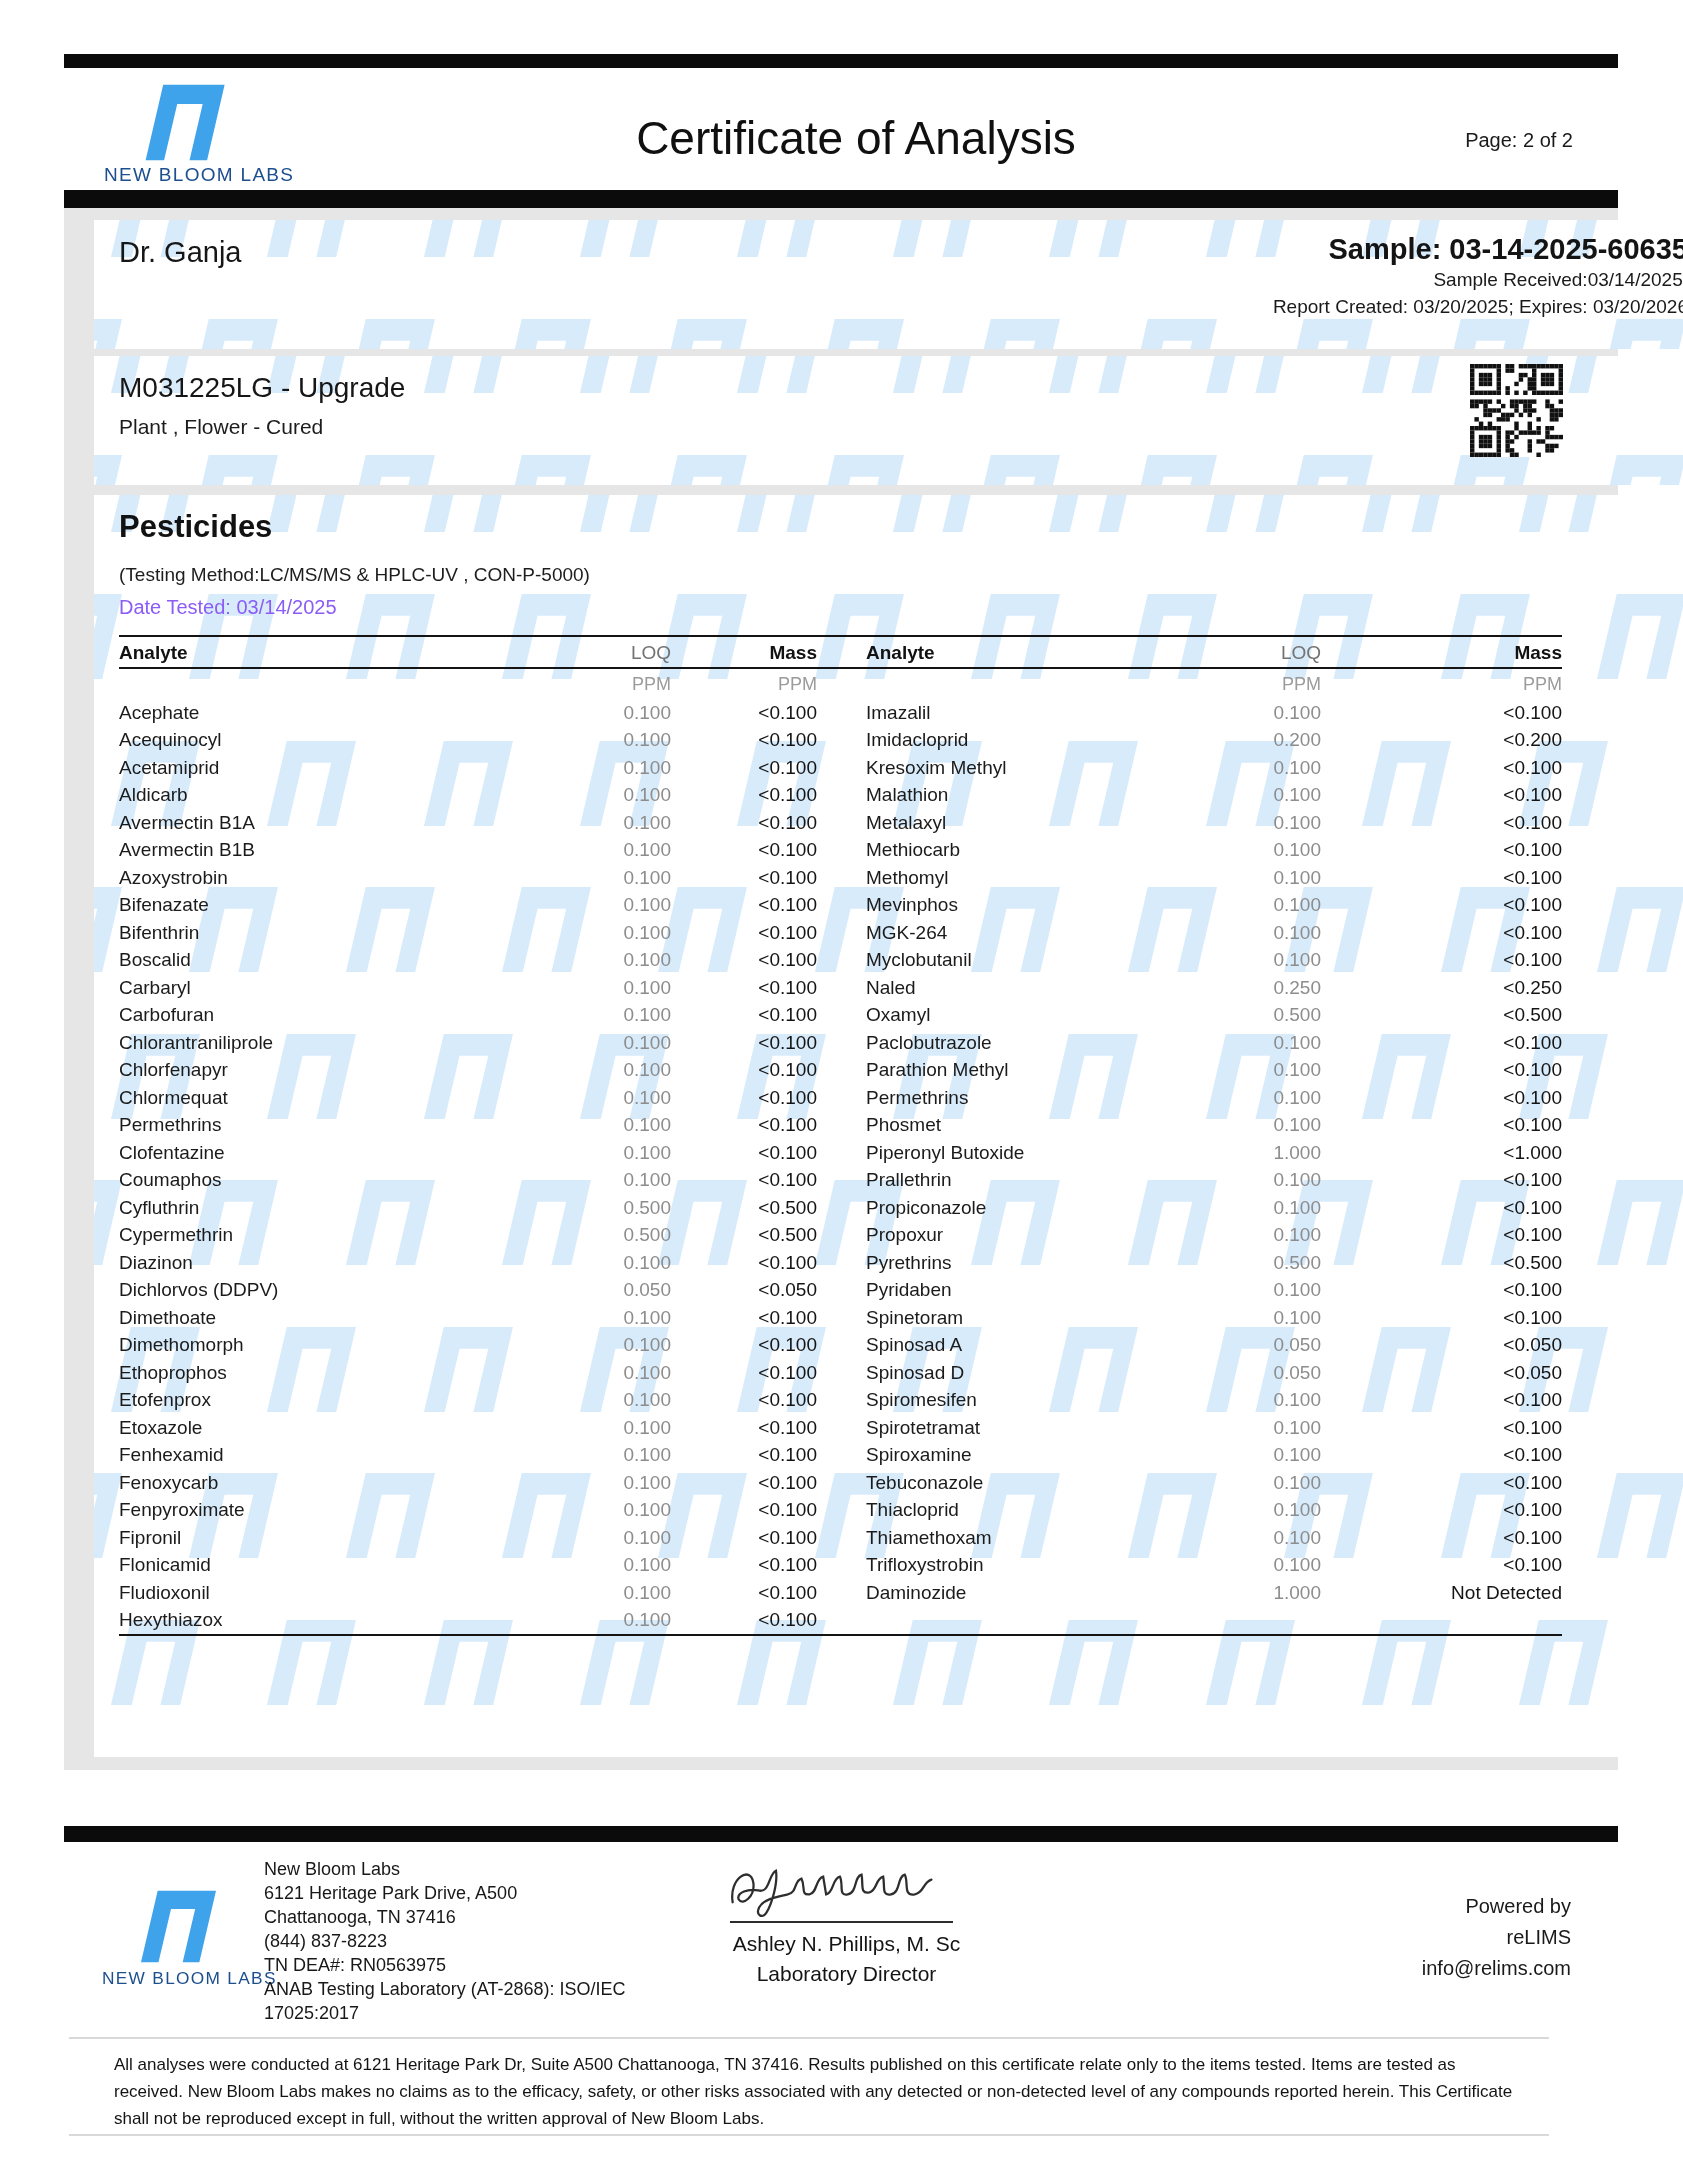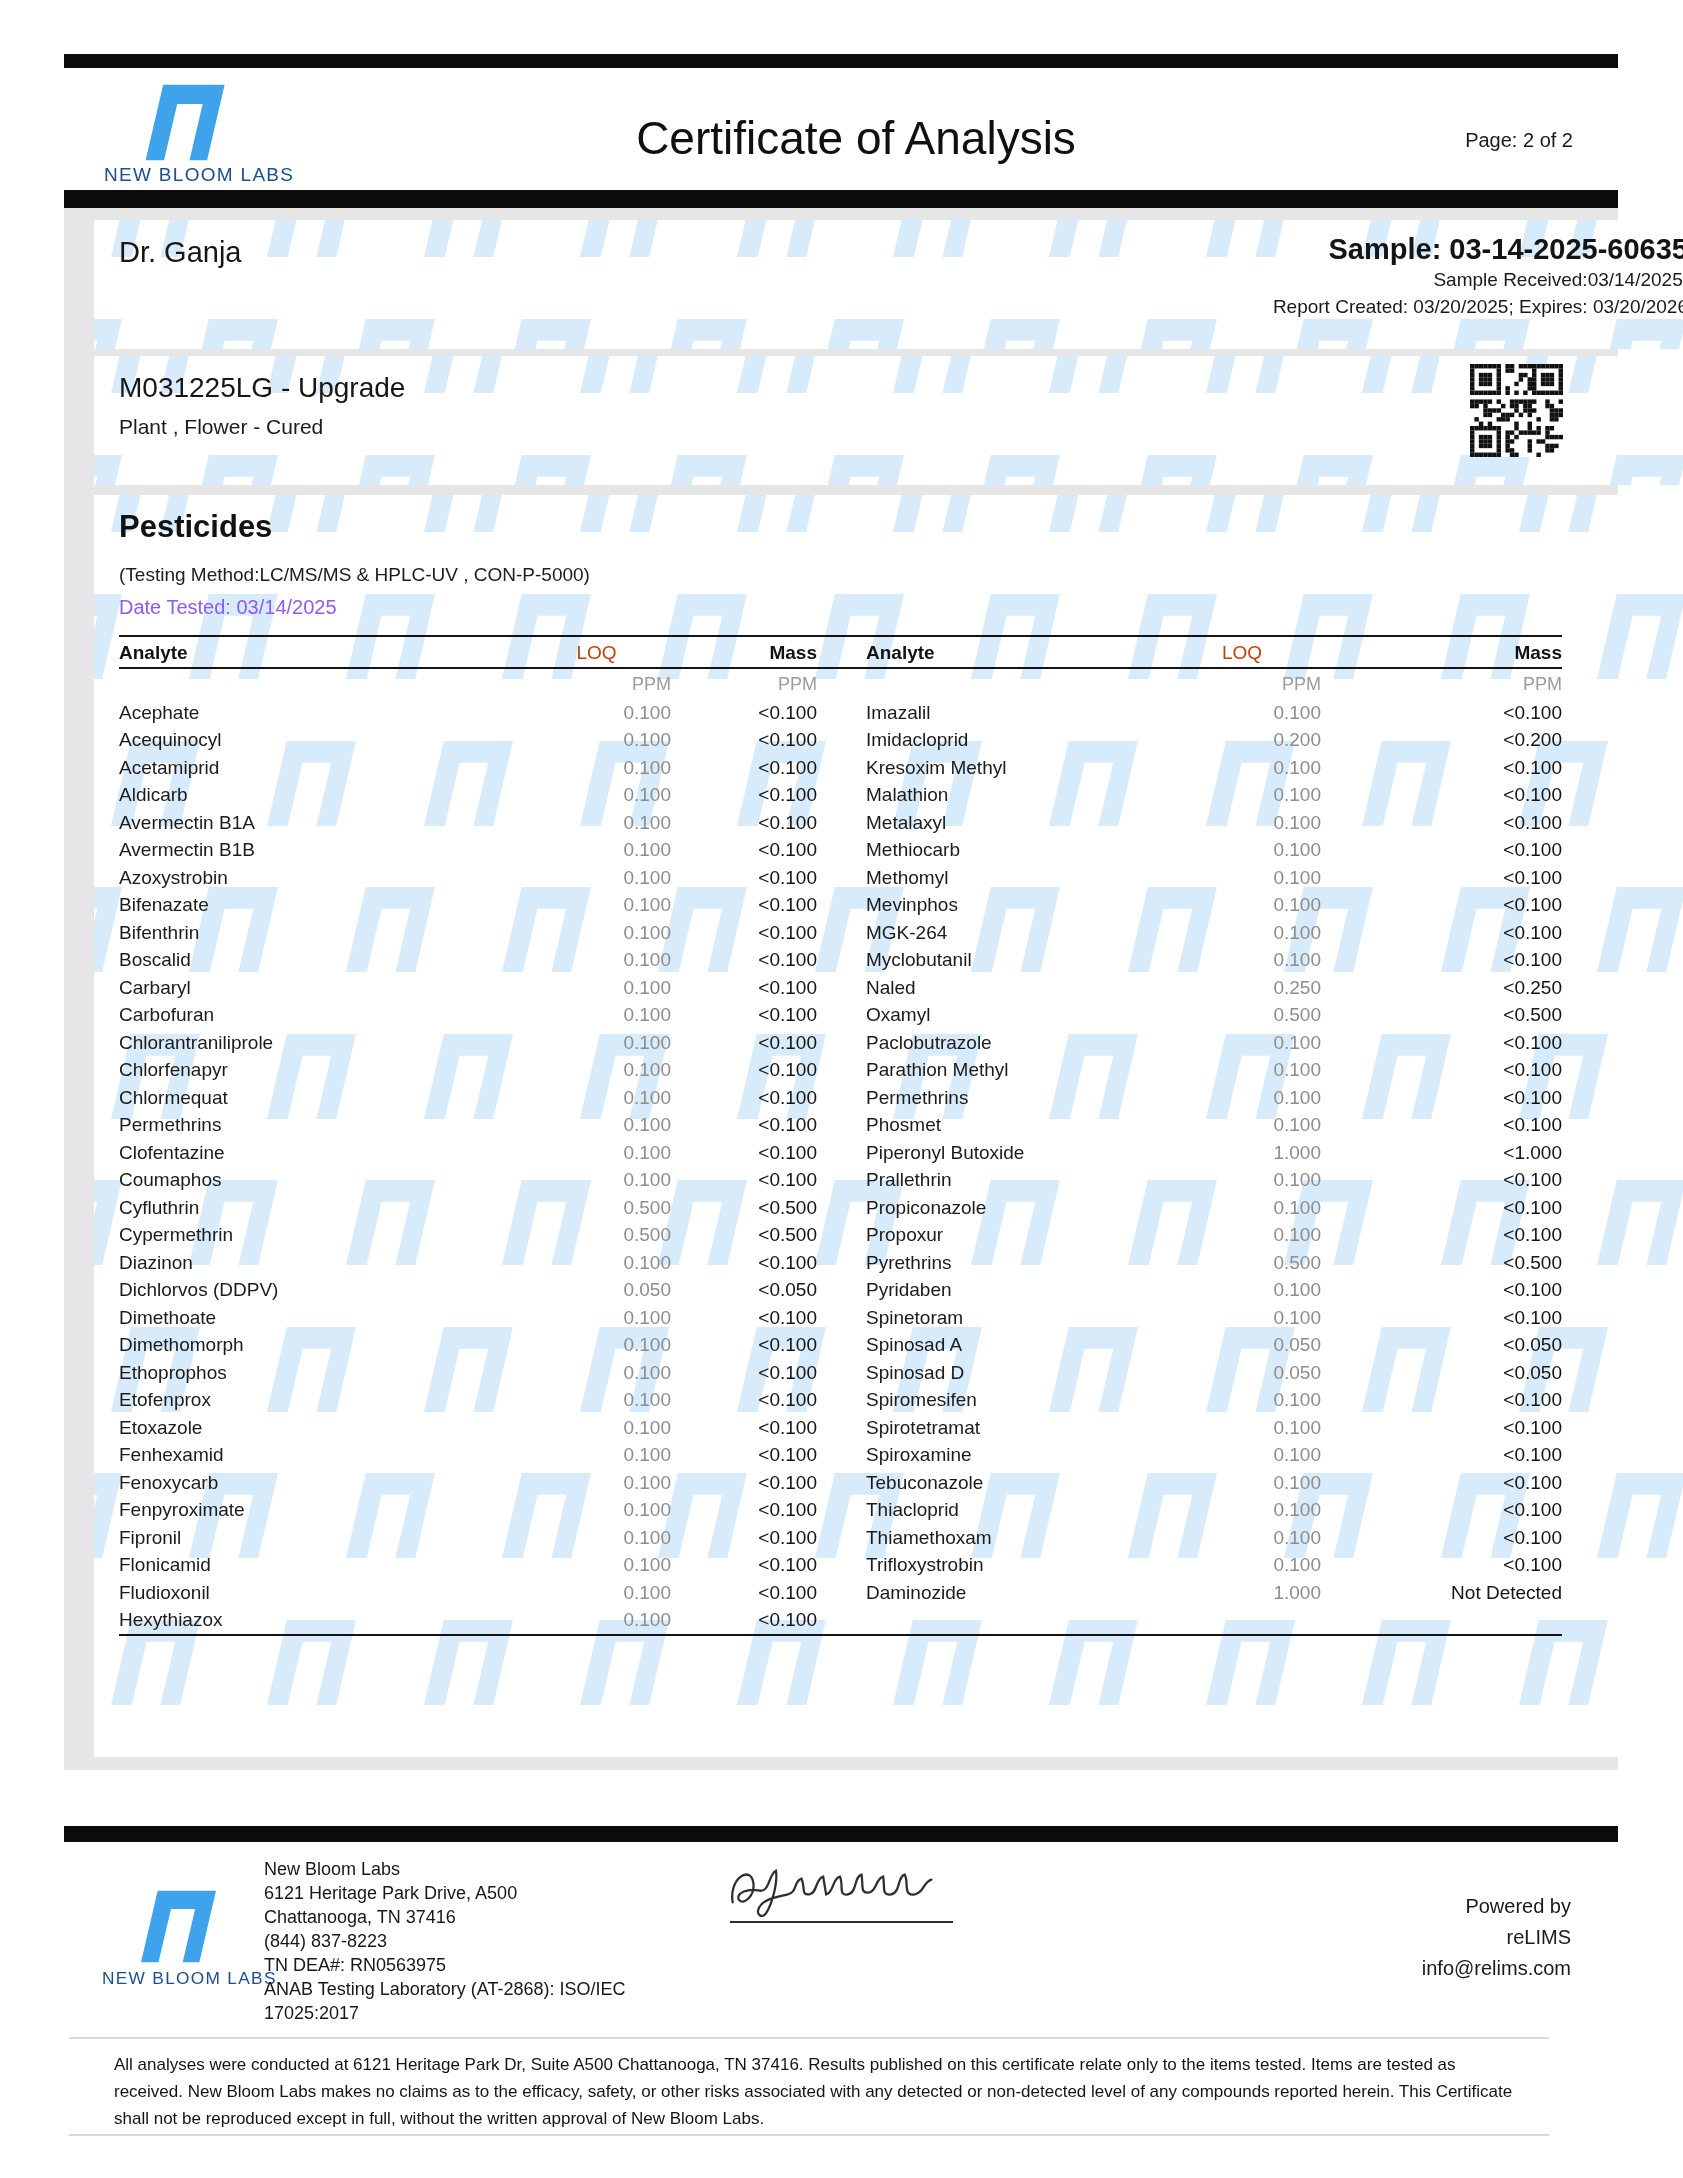--- a/index.html
+++ b/index.html
@@ -35,21 +35,21 @@
   .sec-method{position:absolute;left:25px;top:69px;font-size:19px;color:#1d1d1d;}
   .sec-date{position:absolute;left:25px;top:101px;font-size:20px;color:#8b5cf6;}
   .tables{position:absolute;left:25px;top:140px;width:1443px;height:1030px;}
   .rule{position:absolute;left:0;width:1443px;height:2px;background:#141414;}
   .ptable{position:absolute;top:4px;}
   #ptable-left{left:0;width:698px;}
   #ptable-right{left:747px;width:696px;}
   #ptable-left .grid{display:grid;grid-template-columns:1fr 149px 146px;}
   #ptable-right .grid{display:grid;grid-template-columns:1fr 158px 241px;}
   .t-head{height:28px;align-items:center;font-size:19px;font-weight:700;color:#121212;}
-  .t-head .h-loq{text-align:center;color:#c2410c;font-weight:400;}
+  .t-head .h-loq{text-align:right;color:#737373;font-weight:400;}
   .t-head .h-mass{text-align:right;}
   .t-ppm{height:30px;margin-top:2px;align-items:center;font-size:18px;color:#9b9b9b;}
   .t-ppm .u{text-align:right;}
   .t-row{height:27.5px;align-items:center;font-size:19px;}
   .t-row .a{color:#1b1b1b;}
   .t-row .loq{text-align:right;color:#8d8d8d;}
   .t-row .mass{text-align:right;color:#141414;}
 
   
   .lab-info{position:absolute;left:264px;top:1857px;font-size:18px;line-height:24px;color:#181818;}
@@ -1113,20 +1113,24 @@
       <div>(844) 837-8223</div>
       <div>TN DEA#: RN0563975</div>
       <div>ANAB Testing Laboratory (AT-2868): ISO/IEC</div>
       <div>17025:2017</div>
     </div>
 
   <svg class="sig-scribble" width="216" height="61" viewBox="0 0 218 62">
     <path d="M6,46 C2,22 24,8 27,26 C29,40 16,50 12,43 C10,36 22,32 32,34 C44,37 42,18 50,14 C52,26 46,48 40,57 C36,63 29,59 33,51 C38,42 54,40 62,38 C72,36 68,24 76,22 C80,30 75,39 84,38 C92,37 90,22 98,20 L101,38 C109,36 107,22 115,20 C119,28 113,40 123,38 C133,36 129,20 137,18 C139,28 135,38 145,36 C153,34 151,22 159,20 C161,30 157,40 167,38 C177,36 173,20 181,18 C185,26 179,40 191,38 C201,36 199,26 208,23" fill="none" stroke="#2e2e2e" stroke-width="2.3" stroke-linecap="round"></path>
   </svg>
   <div class="sig-line"></div>
+  <div class="sig-block">
+    <div class="sig-name">Ashley N. Phillips, M. Sc</div>
+    <div class="sig-title">Laboratory Director</div>
+  </div>
 
   <div class="powered" id="powered">
       <div>Powered by</div>
       <div>reLIMS</div>
       <div>info@relims.com</div>
     </div>
 
   <div class="disc-rule" style="top:2037px;"></div>
   <div class="disclaimer">All analyses were conducted at 6121 Heritage Park Dr, Suite A500 Chattanooga, TN 37416. Results published on this certificate relate only to the items tested. Items are tested as received. New Bloom Labs makes no claims as to the efficacy, safety, or other risks associated with any detected or non-detected level of any compounds reported herein. This Certificate shall not be reproduced except in full, without the written approval of New Bloom Labs.</div>
   <div class="disc-rule" style="top:2134px;"></div>

